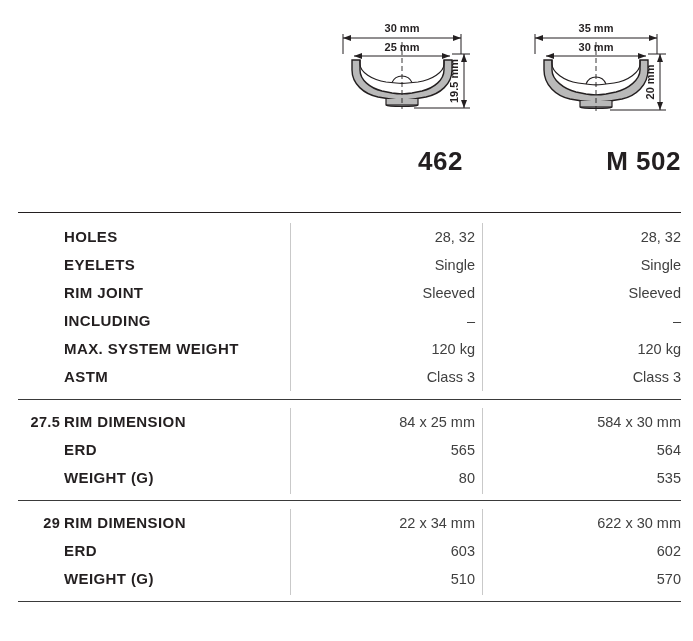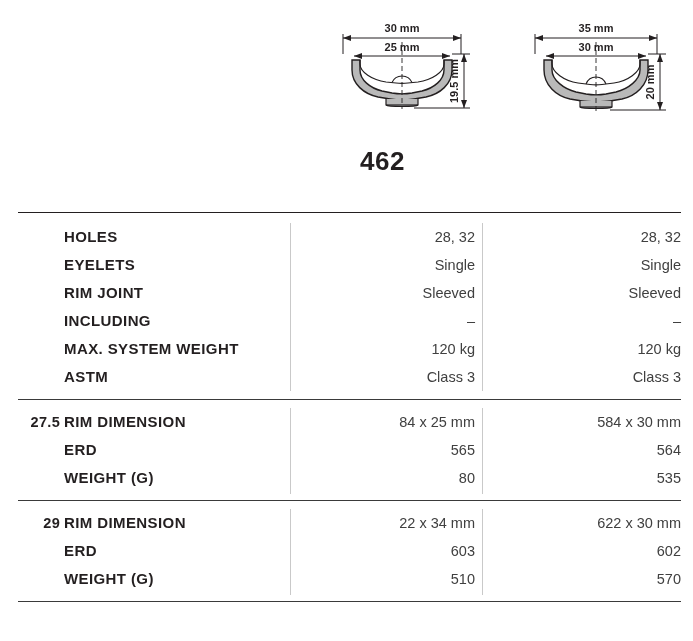--- a/index.html
+++ b/index.html
@@ -50,21 +50,21 @@
   }
   .model-name {
     position: absolute;
     font-size: 26px;
     font-weight: bold;
     letter-spacing: 0.5px;
     color: #231f20;
     text-align: right;
     white-space: nowrap;
   }
-  .model-name.m1 { left: 290px; width: 185px; text-align: center; }
+  .model-name.m1 { left: 278px; width: 185px; }
   .model-name.m2 { left: 482px; width: 199px; }
 
   
   .table {
     position: absolute;
     top: 212px;
     left: 18px;
     width: 663px;
   }
   .rule {
@@ -195,20 +195,21 @@
         <line x1="88" y1="102" x2="144" y2="102" stroke="#231f20" stroke-width="1"></line>
         <polygon points="138,46 135,54 141,54" fill="#231f20"></polygon>
         <polygon points="138,102 135,94 141,94" fill="#231f20"></polygon>
         <text x="132" y="74" font-family="Liberation Sans, sans-serif" font-size="11" font-weight="bold" fill="#231f20" text-anchor="middle" transform="rotate(-90 132 74)">20 mm</text>
       </svg>
     </div>
   </div>
 
   <div class="model-row">
     <div class="model-name m1">462</div>
+    <div class="model-name m2">M 502</div>
   </div>
 
   <div class="table">
 
     <div class="rule"></div>
     <div class="spacer"></div>
 
     <div class="group">
       <div class="vsep v1" style="height:168px"></div>
       <div class="vsep v2" style="height:168px"></div>

